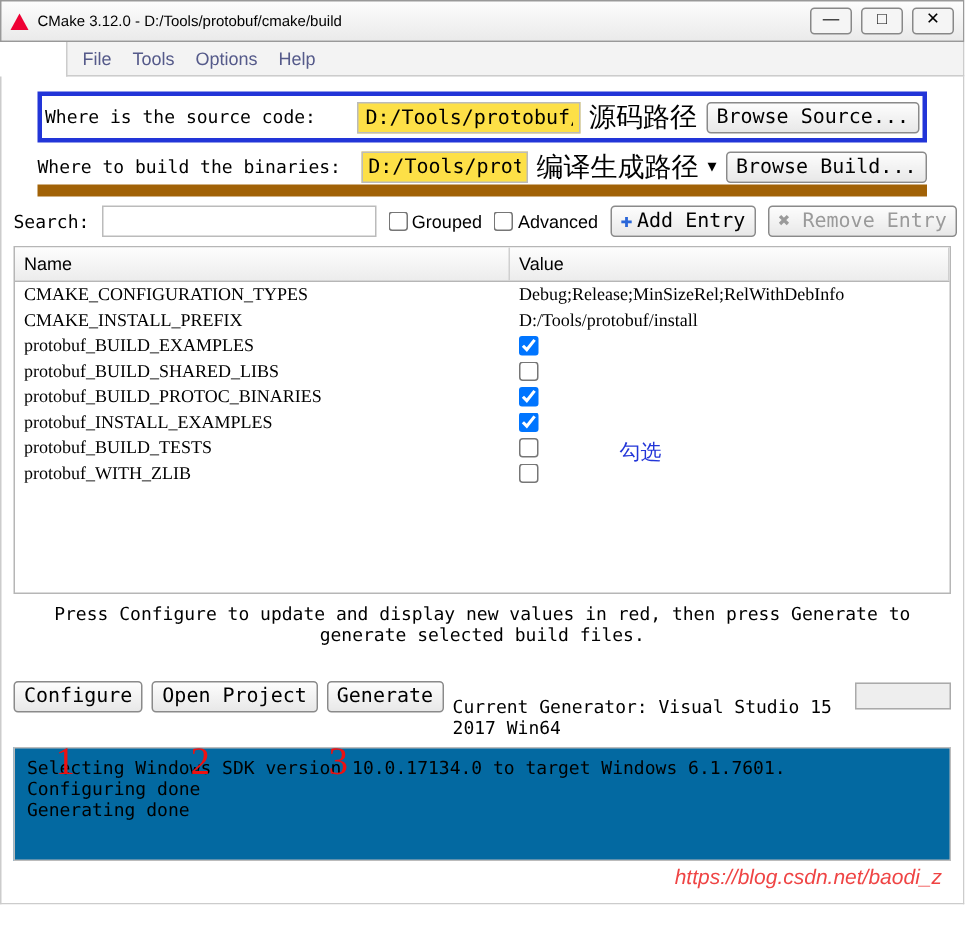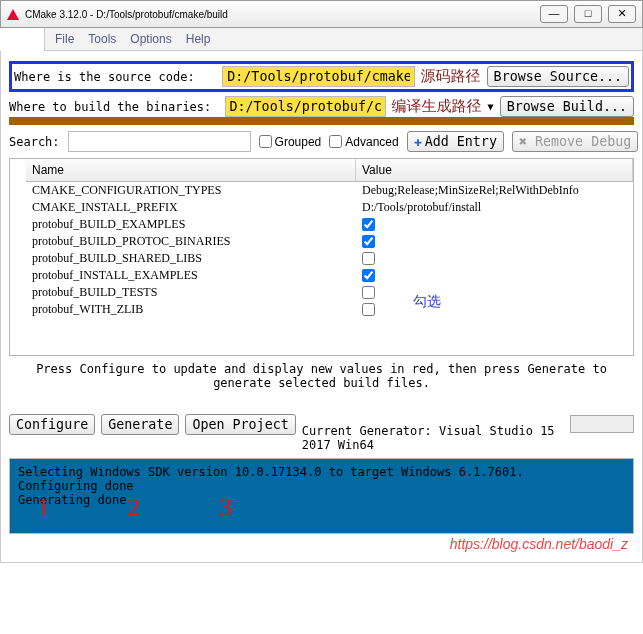--- a/index.html
+++ b/index.html
@@ -5,37 +5,37 @@
 * { box-sizing: border-box; margin: 0; padding: 0; }
 body { font-family: "Microsoft YaHei", Tahoma, sans-serif; font-size: 12px; background: #fff; width: 643px; }
 .titlebar { display: flex; align-items: center; background: linear-gradient(#fdfdfd, #eaeaea); border: 1px solid #999; padding: 4px 6px; }
 .titlebar .triangle { width: 0; height: 0; border-left: 6px solid transparent; border-right: 6px solid transparent; border-bottom: 11px solid #e03; margin-right: 6px; }
 .titlebar .title { flex: 1; font-size: 10px; }
 .titlebar .winbtns { display: flex; gap: 6px; }
 .titlebar .winbtn { width: 28px; height: 18px; border: 1px solid #888; border-radius: 3px; background: #f5f5f5; text-align: center; line-height: 15px; font-size: 11px; cursor: pointer; }
 .menubar { display: flex; gap: 14px; padding: 4px 10px; background: #f3f3f3; border: 1px solid #ccc; border-top: none; color: #555a8a; margin-left: 44px; }
 .menubar span { cursor: pointer; }
 .content { border: 1px solid #ccc; border-top: none; padding: 6px 8px 10px; position: relative; }
-.field-row { display: flex; align-items: center; margin: 4px 0; font-family: "SimSun", monospace; gap: 6px; }
+.field-row { display: flex; align-items: center; margin: 4px 16px; font-family: "SimSun", monospace; gap: 6px; }
 .field-row .lbl { white-space: pre; font-family: "SimSun", monospace; }
 .field-row input.path { font-family: "SimSun", monospace; flex: 1; border: 1px solid #bbb; padding: 2px 4px; background: #fde047; min-width: 0; }
 .highlight-blue { border: 3px solid #2235d8; padding: 2px; }
 .highlight-purple { border-bottom: 8px solid #a16207; margin-bottom: 2px; }
-.cn { color: #7f1d1d; white-space: nowrap; font-size: 15px; }
+.cn { color: #000000; white-space: nowrap; font-size: 18px; }
 .dropdown-arrow { font-size: 10px; }
 .btn { background: linear-gradient(#fdfdfd,#e8e8e8); border: 1px solid #8a8a8a; border-radius: 3px; padding: 2px 6px; font-family: "SimSun", monospace; cursor: pointer; white-space: nowrap; }
 .btn.disabled { color: #9a9a9a; }
 .search-row { display: flex; align-items: center; gap: 8px; margin: 6px 0; }
 .search-row .slabel { font-family: "SimSun", monospace; }
 .search-row input.search { flex: 1; border: 1px solid #bbb; padding: 2px; }
 .chk { display: inline-flex; align-items: center; gap: 3px; }
 .chk input { margin: 0; }
 .add-entry { display: inline-flex; align-items: center; gap: 3px; }
 .plus { color: #2a66d8; font-weight: bold; }
-.table-wrap { border: 1px solid #b6b6b6; height: 198px; background: #fff; padding-left: 16px; }
+.table-wrap { border: 1px solid #b6b6b6; height: 232px; background: #fff; }
 .thead { display: flex; background: linear-gradient(#fdfdfd,#ececec); border-bottom: 1px solid #b6b6b6; }
 .thead .th { padding: 4px 6px; border-right: 1px solid #d0d0d0; font-size: 12px; }
 .th-name { width: 330px; }
 .th-value { flex: 1; }
 .trow { display: flex; font-size: 12px; }
 .trow .td-name { width: 330px; padding: 1px 6px; }
 .trow .td-value { flex: 1; padding: 1px 6px; display: flex; align-items: center; }
 .trow .td-value input[type=checkbox] { margin: 0; }
 .coltext { font-family: "Segoe UI", Tahoma; font-size: 12px; }
 .annot-check { position: absolute; color: #2235d8; font-size: 14px; left: 412px; top: 242px; }
@@ -95,21 +95,21 @@
         <span>Grouped</span>
       </label>
     <label class="chk">
         <input type="checkbox" style="">
         <span>Advanced</span>
       </label>
     <button class="btn add-entry">
         <span class="plus">✚</span>
         <span>Add Entry</span>
       </button>
-    <button class="btn disabled"><span>✖ </span><span>Remove Debug</span></button>
+    <button class="btn disabled"><span>✖ </span><span>Remove Entry</span></button>
   </div>
 
   <div class="table-wrap">
     <div class="thead">
       <div class="th th-name">Name</div>
       <div class="th th-value">Value</div>
     </div>
     <div id="tbody">
         <div class="trow coltext">
           <div class="td-name">CMAKE_CONFIGURATION_TYPES</div>
@@ -119,29 +119,29 @@
           <div class="td-name">CMAKE_INSTALL_PREFIX</div>
           <div class="td-value">D:/Tools/protobuf/install</div>
         </div>
         <div class="trow coltext">
           <div class="td-name">protobuf_BUILD_EXAMPLES</div>
           <div class="td-value">
             <input type="checkbox" checked="" style="">
           </div>
         </div>
         <div class="trow coltext">
+          <div class="td-name">protobuf_BUILD_SHARED_LIBS</div>
+          <div class="td-value">
+            <input type="checkbox" style="">
+          </div>
+        </div>
+        <div class="trow coltext">
           <div class="td-name">protobuf_BUILD_PROTOC_BINARIES</div>
           <div class="td-value">
             <input type="checkbox" checked="" style="">
-          </div>
-        </div>
-        <div class="trow coltext">
-          <div class="td-name">protobuf_BUILD_SHARED_LIBS</div>
-          <div class="td-value">
-            <input type="checkbox" style="">
           </div>
         </div>
         <div class="trow coltext">
           <div class="td-name">protobuf_INSTALL_EXAMPLES</div>
           <div class="td-value">
             <input type="checkbox" checked="" style="">
           </div>
         </div>
         <div class="trow coltext">
           <div class="td-name">protobuf_BUILD_TESTS</div>
@@ -161,22 +161,22 @@
   <div class="annot-check">勾选</div>
 
   <div class="red-num rn1">1</div>
   <div class="red-num rn2">2</div>
   <div class="red-num rn3">3</div>
 
   <div class="hint">Press Configure to update and display new values in red, then press Generate to generate selected build files.</div>
 
   <div class="bottom-row">
     <button class="btn">Configure</button>
+    <button class="btn">Open Project</button>
     <button class="btn">Generate</button>
-    <button class="btn">Open Project</button>
     <span class="gen-info">Current Generator: Visual Studio 15 2017 Win64</span>
     <div class="progress"></div>
   </div>
 
   <div class="console">Selecting Windows SDK version 10.0.17134.0 to target Windows 6.1.7601.
 Configuring done
 Generating done</div>
 
   <div class="watermark">https://blog.csdn.net/baodi_z</div>
 </div>

